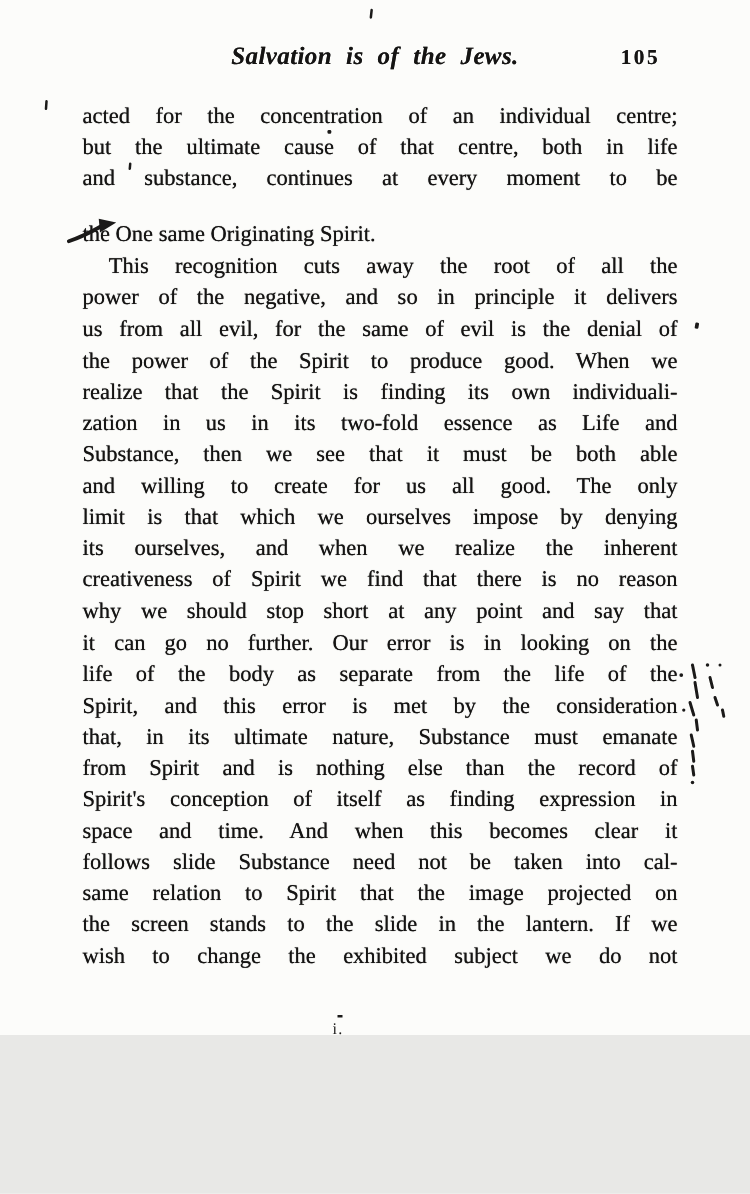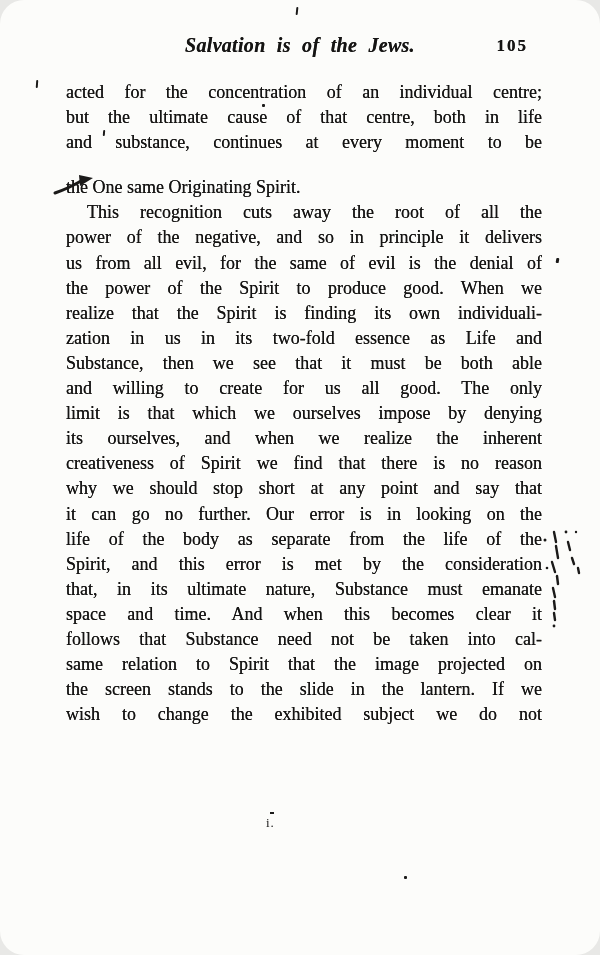--- a/index.html
+++ b/index.html
@@ -1,24 +1,23 @@
 <!DOCTYPE html>
 <html><head>
 <meta charset="utf-8">
 <style>
   html,body{margin:0;padding:0;background:#e8e8e6;}
   .page{
     position:relative;
-    width:600px;height:955px;
+    width:600px;height:828px;
     background:#fcfcfa;
     font-family:"Liberation Serif","DejaVu Serif",serif;
     color:#151413;
     overflow:hidden;
     margin:0 auto;
-    border-radius:24px;
   }
   .running-header{
     position:absolute;top:34px;left:0;right:0;height:28px;
   }
   .header-title{
     position:absolute;left:0;right:0;text-align:center;
     font-style:italic;font-weight:600;font-size:20px;
     word-spacing:6px;letter-spacing:0.3px;
     text-shadow:0 0 0.5px rgba(0,0,0,.75);
   }
@@ -72,22 +71,24 @@
       <div class="line">Substance, then we see that it must be both able</div>
       <div class="line">and willing to create for us all good.  The only</div>
       <div class="line">limit is that which we ourselves impose by denying</div>
       <div class="line">its ourselves, and when we realize the inherent</div>
       <div class="line">creativeness of Spirit we find that there is no reason</div>
       <div class="line">why we should stop short at any point and say that</div>
       <div class="line">it can go no further.  Our error is in looking on the</div>
       <div class="line">life of the body as separate from the life of the</div>
       <div class="line">Spirit, and this error is met by the consideration</div>
       <div class="line">that, in its ultimate nature, Substance must emanate</div>
+      <div class="line">from Spirit and is nothing else than the record of</div>
+      <div class="line">Spirit's conception of itself as finding expression in</div>
       <div class="line">space and time.  And when this becomes clear it</div>
-      <div class="line">follows that Substance need not be taken into cal-</div>
+      <div class="line">follows slide Substance need not be taken into cal-</div>
       <div class="line">same relation to Spirit that the image projected on</div>
       <div class="line">the screen stands to the slide in the lantern.  If we</div>
       <div class="line">wish to change the exhibited subject we do not</div>
     </div>
 
   <svg class="penmark-svg" style="left:53px;top:173px;" width="42" height="24" viewBox="0 0 42 24">
     <path d="M2,20 Q14,16 28,8" fill="none" stroke="#1b1a19" stroke-width="3" stroke-linecap="round"></path>
     <polygon points="26,2 40,5 27,13" fill="#1b1a19"></polygon>
   </svg>
 

